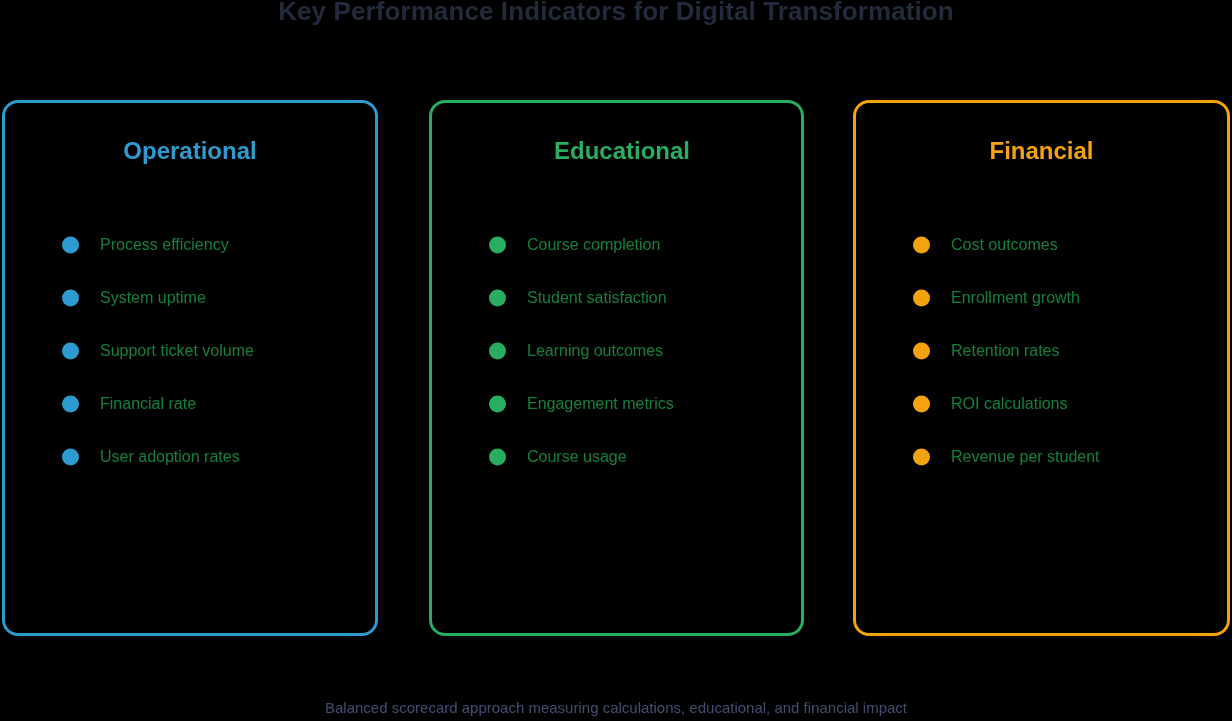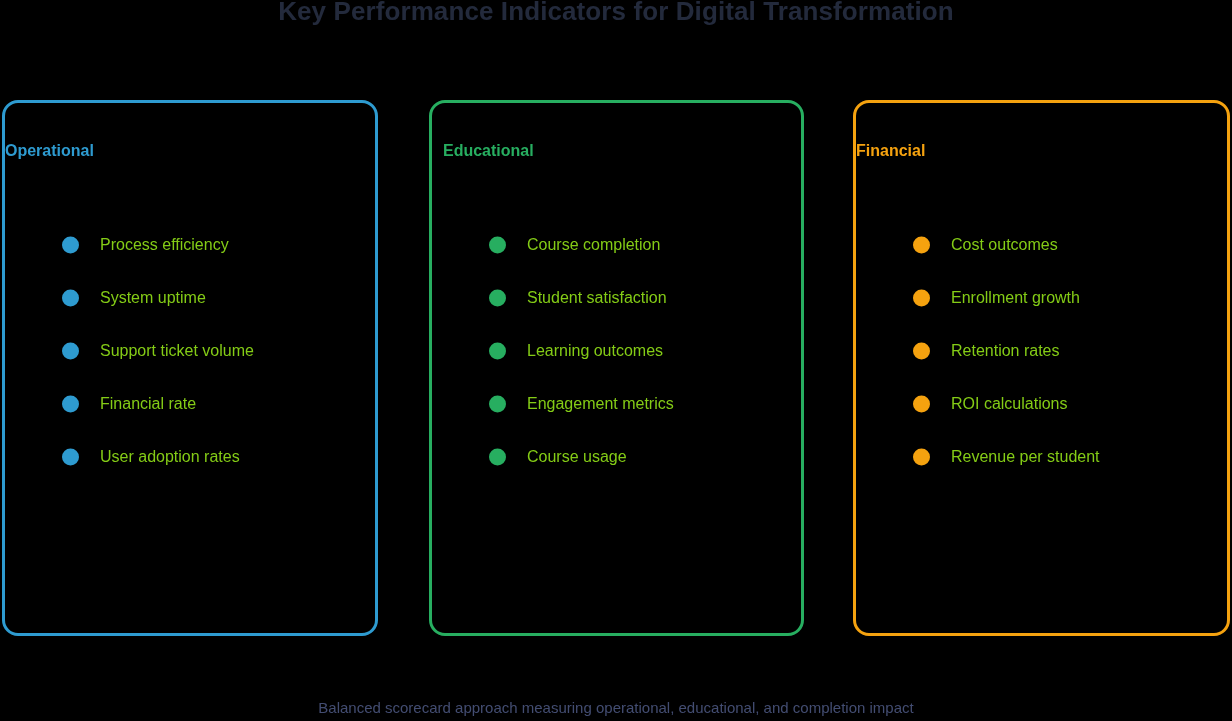--- a/index.html
+++ b/index.html
@@ -50,22 +50,22 @@
   }
   .card.c0 { left: 2px;   width: 376px; border-color: #2e9bd0; }
   .card.c1 { left: 429px; width: 375px; border-color: #27ae60; }
   .card.c2 { left: 853px; width: 377px; border-color: #f5a20f; }
 
   .card-title {
     position: absolute;
     left: 0;
     right: 0;
     top: 36px;
-    text-align: left;
-    font-size: 16px;
+    text-align: center;
+    font-size: 24px;
     font-weight: bold;
     line-height: 24px;
     white-space: nowrap;
   }
   .card.c0 .card-title { color: #2e9bd0; }
   .card.c1 .card-title { color: #27ae60; margin-left: 11px; }
   .card.c2 .card-title { color: #f5a20f; }
 
   .card-list {
     position: absolute;
@@ -93,21 +93,21 @@
   .card.c1 .bullet-dot { background: #27ae60; }
   .card.c2 .bullet-dot { background: #27ae60; }
   .card.c2 .bullet-dot { background: #f5a20f; }
 
   .item-label {
     position: absolute;
     left: 95px;
     top: 50%;
     transform: translateY(-50%);
     font-size: 16px;
-    color: #84cc16;
+    color: #15803d;
     line-height: 20px;
     white-space: nowrap;
   }
 
   
   #footer-caption {
     position: absolute;
     left: 0;
     bottom: 2px;
     width: 1232px;
@@ -198,13 +198,13 @@
       </div>
       <div class="list-item">
         <span class="bullet-dot"></span>
         <span class="item-label">Revenue per student</span>
       </div>
     </div>
   </div>
 
 </div>
 
-<div id="footer-caption">Balanced scorecard approach measuring operational, educational, and completion impact</div>
+<div id="footer-caption">Balanced scorecard approach measuring calculations, educational, and financial impact</div>
 
 </body></html>

